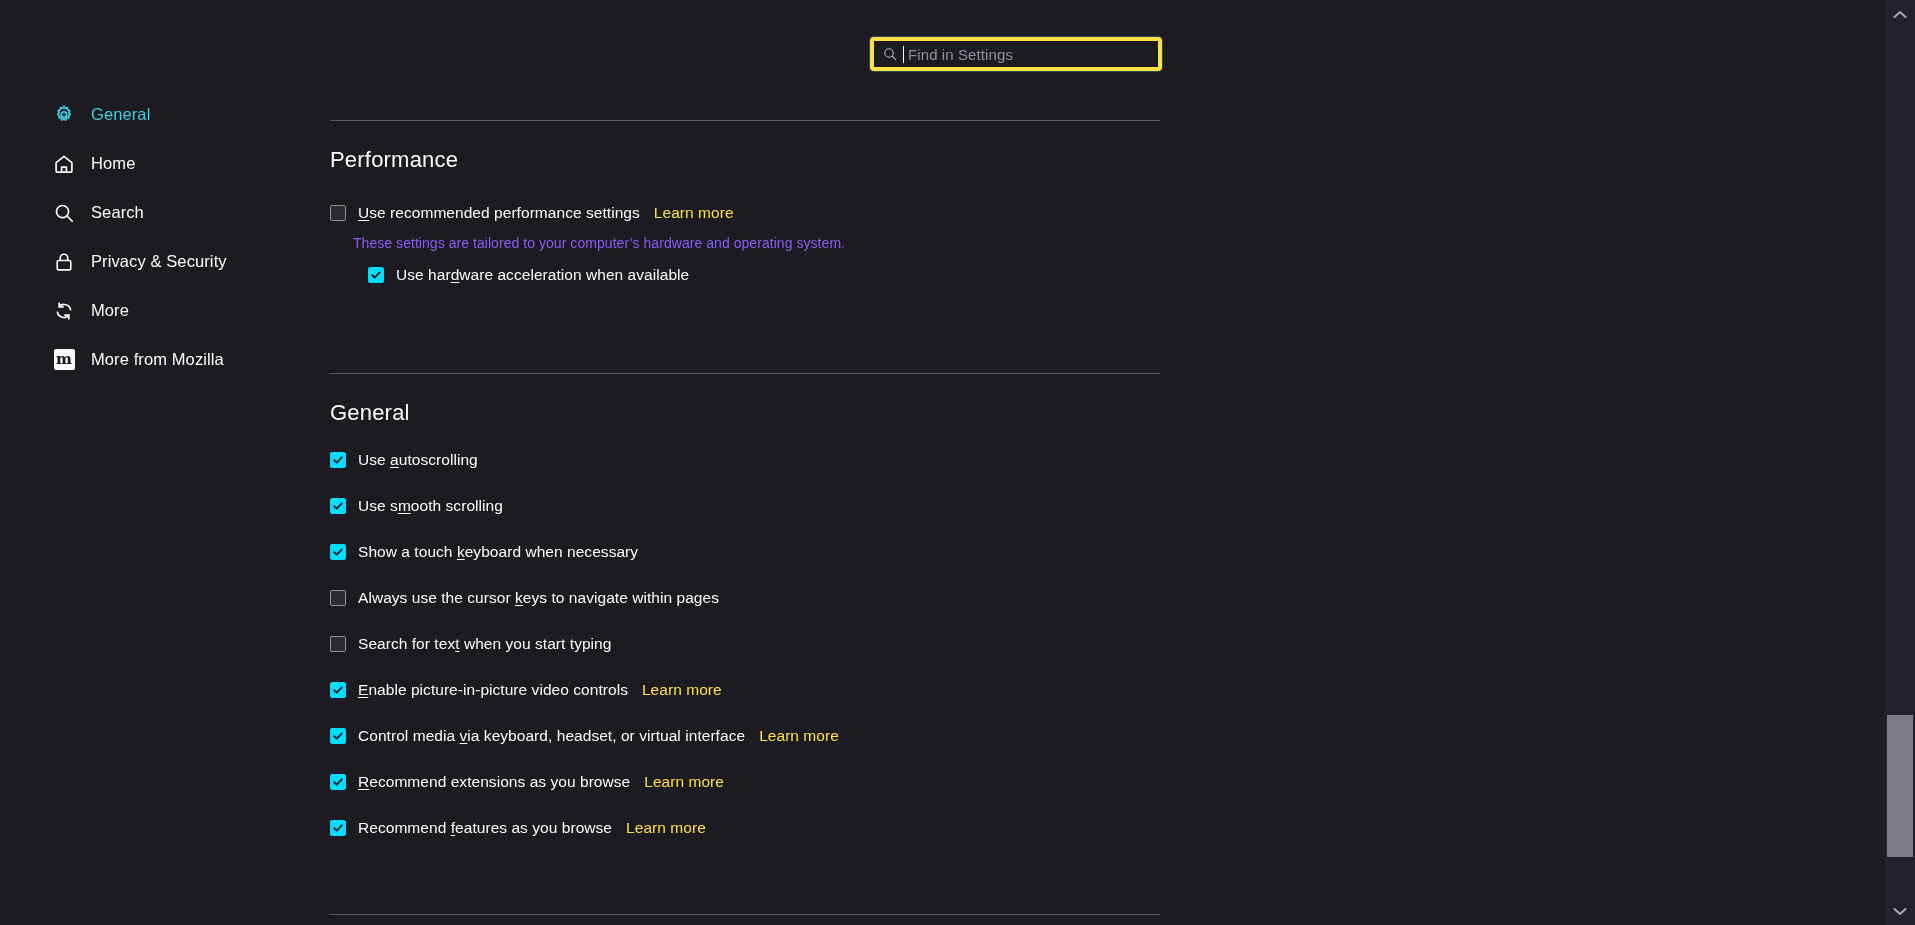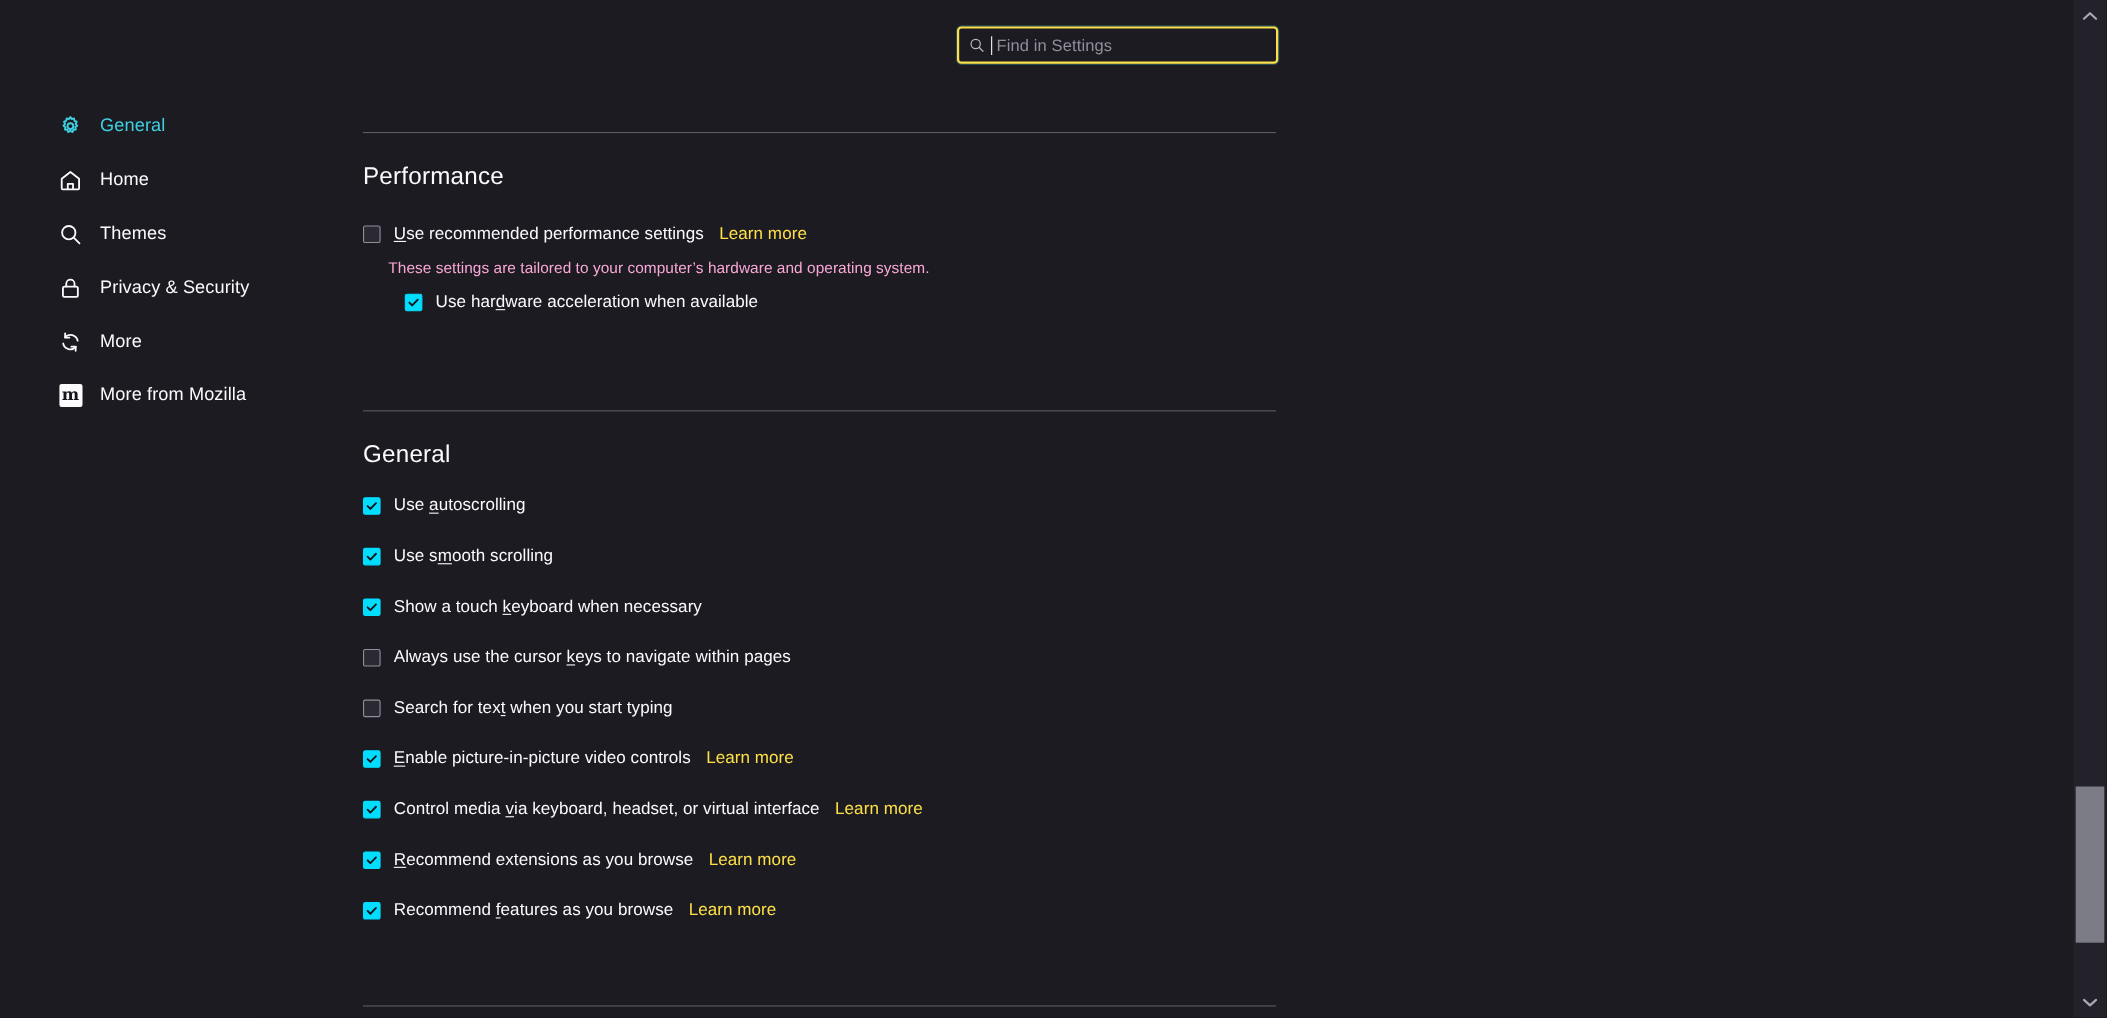--- a/index.html
+++ b/index.html
@@ -24,27 +24,28 @@
   .search-wrap {
     position: absolute;
     left: 870px;
     top: 24px;
     width: 292px;
     height: 34px;
   }
   .search-box {
     width: 100%;
     height: 100%;
-    border: 2px solid #fde047;
+    border: 4px solid #fde047;
     border-radius: 4px;
     background: #1c1b22;
     display: flex;
     align-items: center;
     padding: 0 8px;
     box-shadow: 0 0 0 1px rgba(76,200,217,0.28);
+    margin-top: 13px;
   }
   .search-icon {
     width: 16px; height: 16px;
     flex: 0 0 16px;
     margin-right: 2px;
     display: flex; align-items: center; justify-content: center;
   }
   .search-icon svg { display:block; }
   .caret {
     width: 1px;
@@ -172,21 +173,21 @@
     font-size: 15.5px;
     color: #fde047;
     margin-left: 14px;
     cursor: pointer;
     letter-spacing: .05px;
   }
   .desc {
     position: absolute;
     left: 23px;
     font-size: 14px;
-    color: #f9a8d4;
+    color: #8b5cf6;
     letter-spacing: .05px;
     white-space: nowrap;
   }
   .indent { left: 23px !important; padding-left: 15px; }
 
   
   .scrollbar {
     position: absolute;
     right: 0; top: 0;
     width: 30px; height: 925px;
@@ -251,21 +252,21 @@
         <span class="nav-label">Home</span>
       </div>
 
       <div class="nav-item">
         <span class="nav-icon">
           <svg width="22" height="22" viewBox="0 0 24 24" fill="none" stroke="#fbfbfe" stroke-width="1.8">
             <circle cx="10.4" cy="10.4" r="6.6"></circle>
             <line x1="15.3" y1="15.3" x2="21" y2="21" stroke-linecap="round"></line>
           </svg>
         </span>
-        <span class="nav-label">Themes</span>
+        <span class="nav-label">Search</span>
       </div>
 
       <div class="nav-item">
         <span class="nav-icon">
           <svg width="22" height="22" viewBox="0 0 24 24" fill="none" stroke="#fbfbfe" stroke-width="1.8">
             <rect x="4.6" y="10.4" width="14.8" height="10.2" rx="1.6"></rect>
             <path d="M7.9 10.2V7.6a4.1 4.1 0 0 1 8.2 0v2.6" stroke-linecap="round"></path>
           </svg>
         </span>
         <span class="nav-label">Privacy &amp; Security</span>

